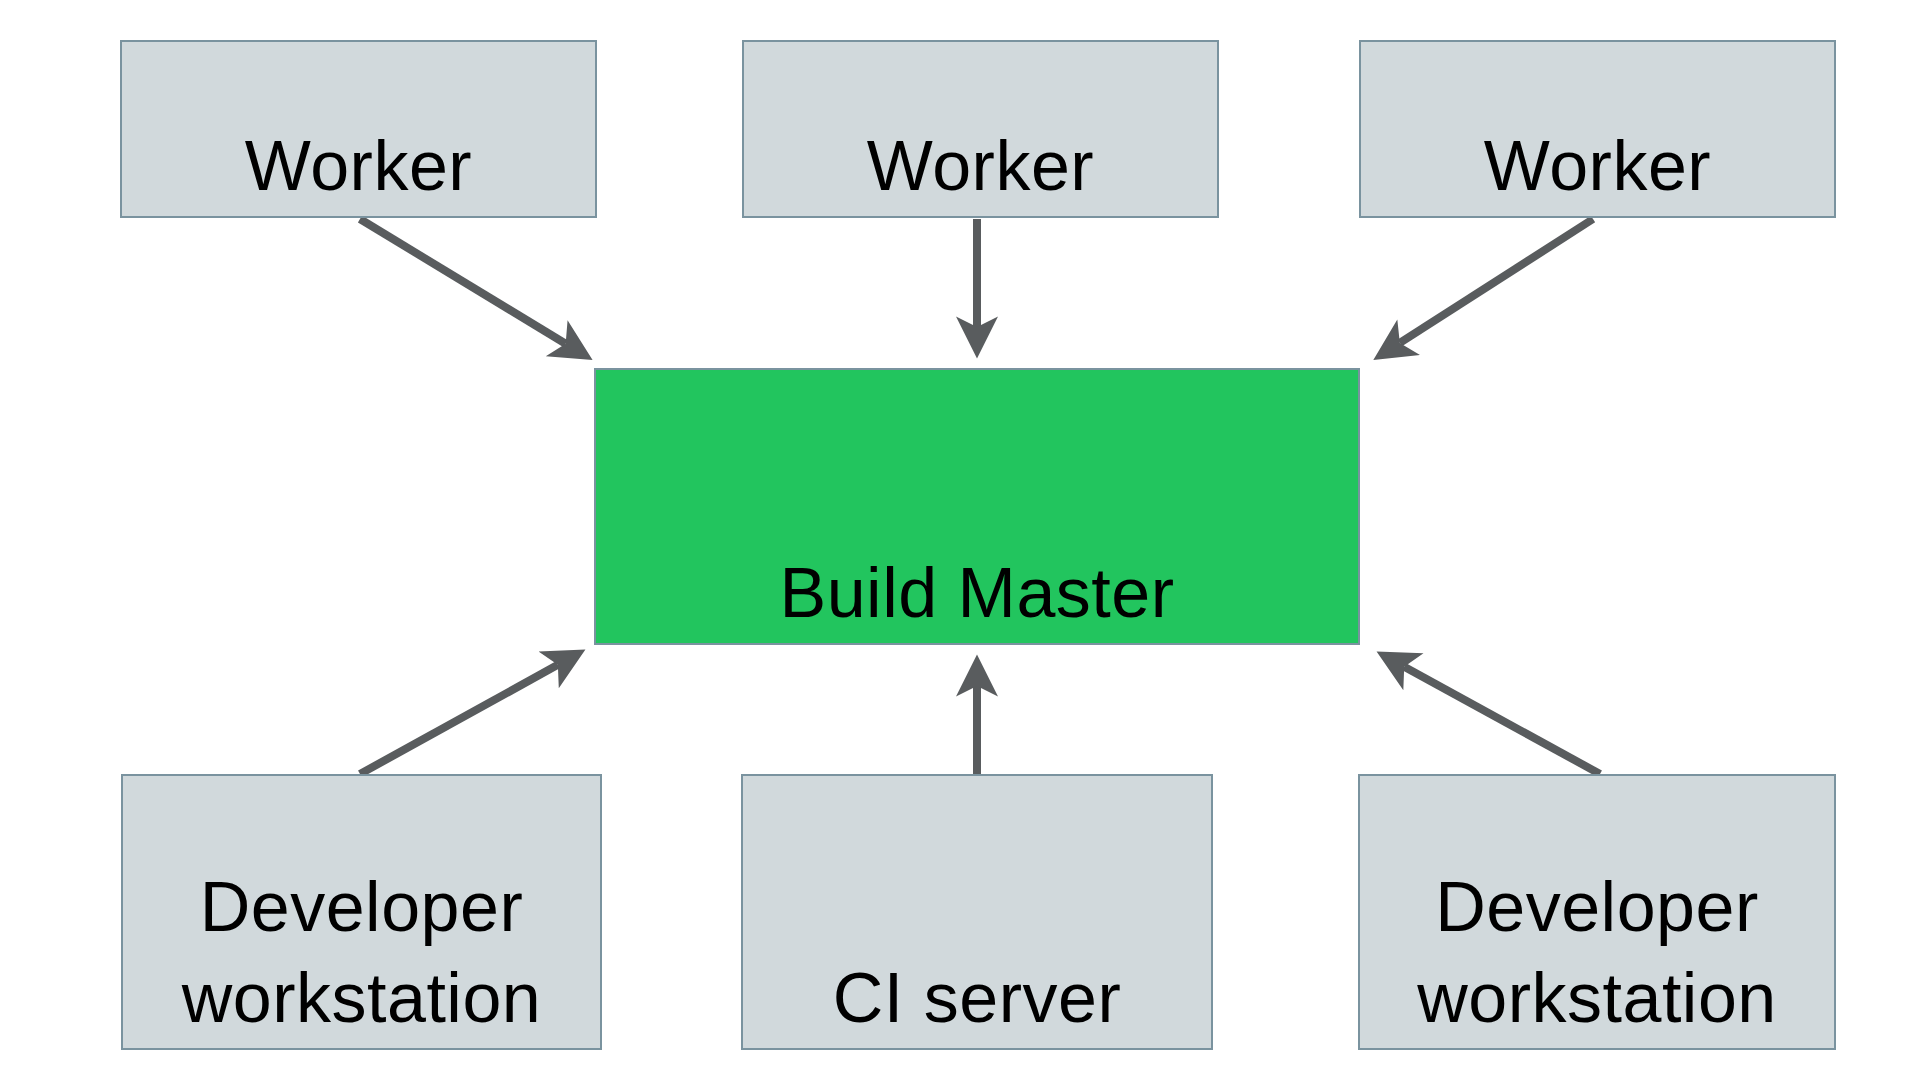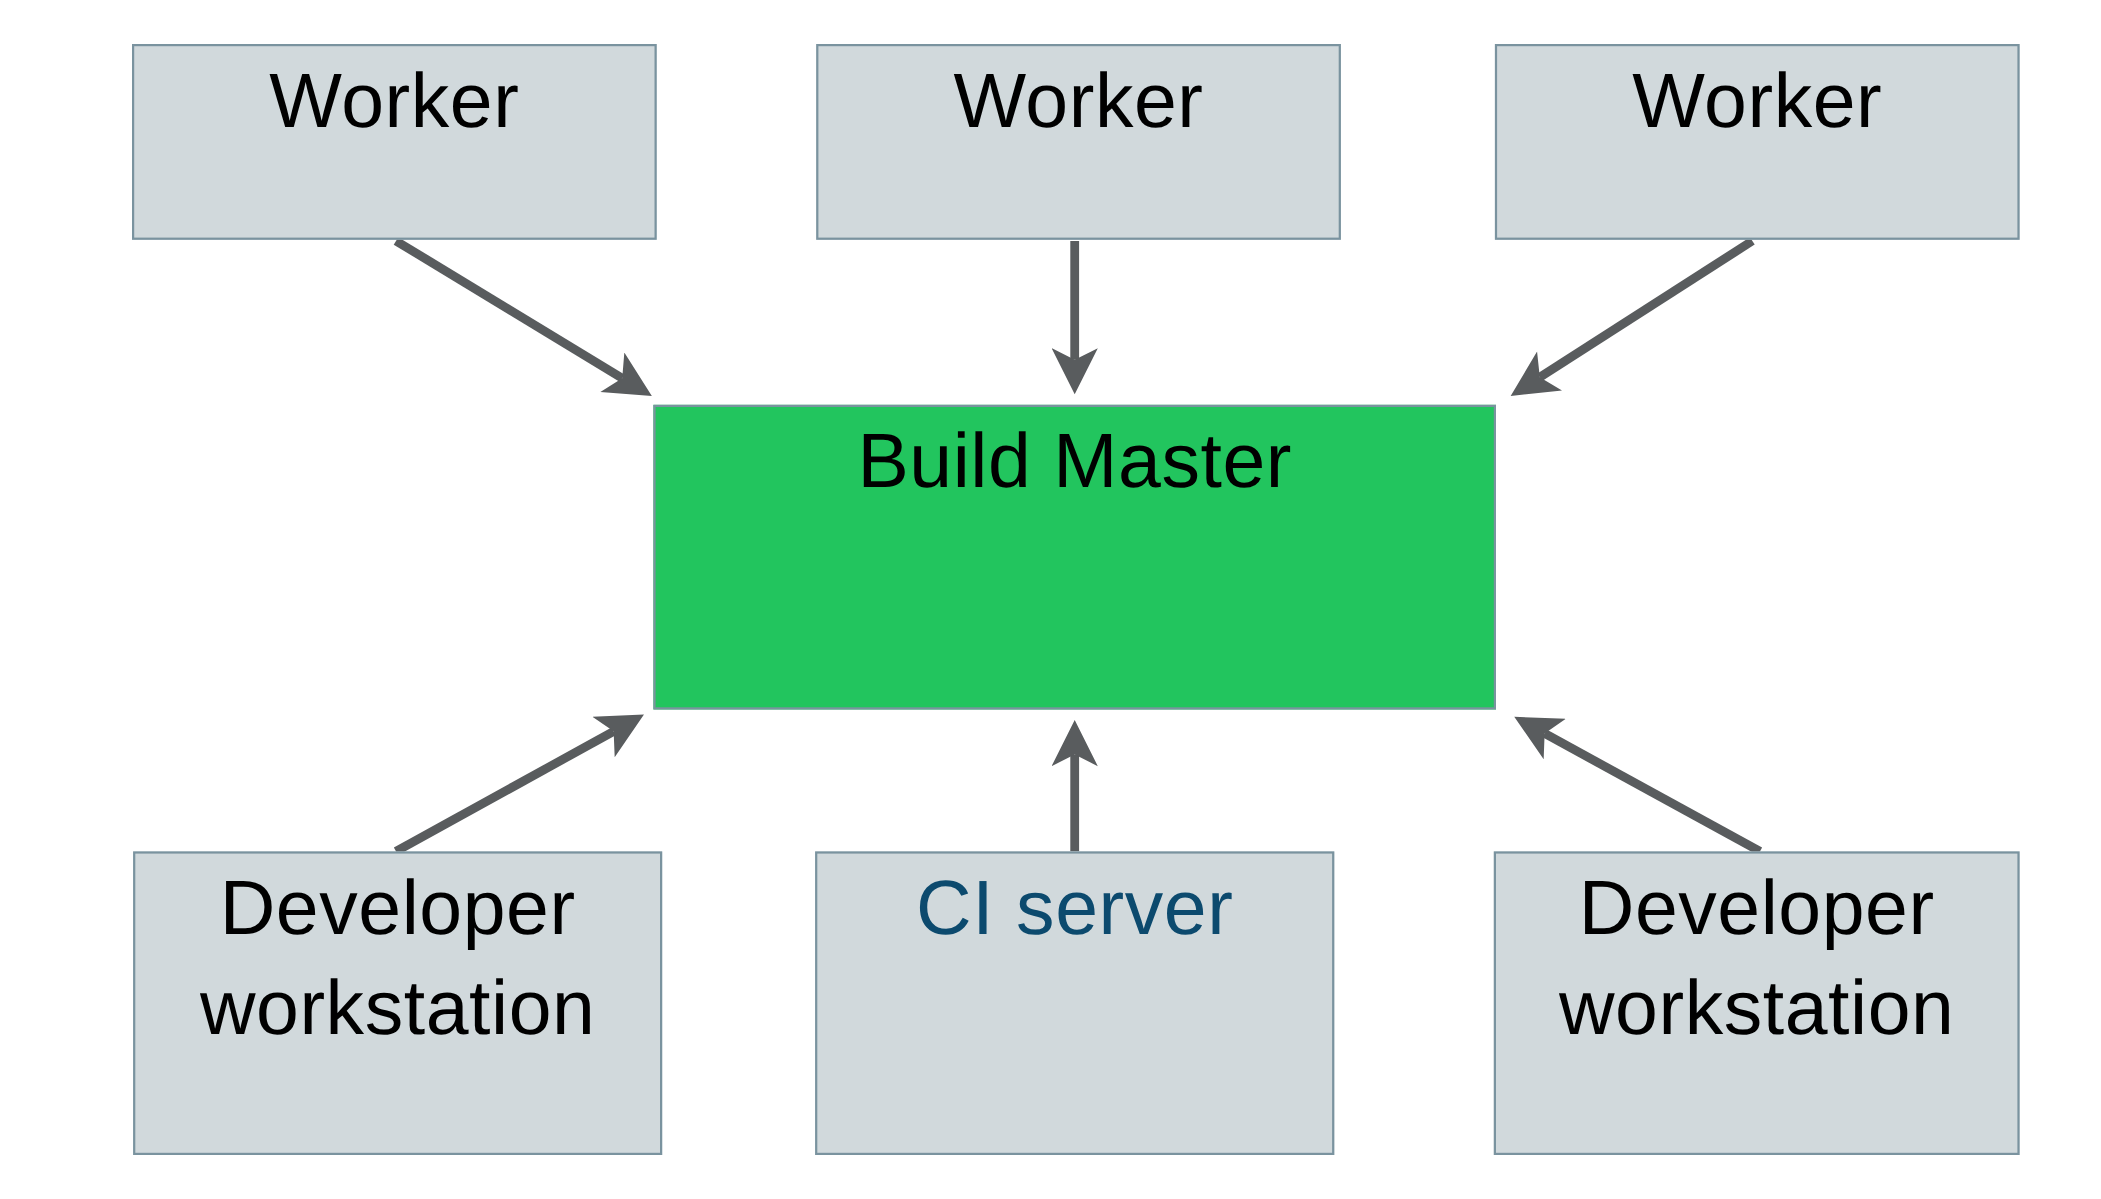--- a/index.html
+++ b/index.html
@@ -20,21 +20,21 @@
     left: 0;
     top: 0;
     width: 1910px;
     height: 1090px;
     pointer-events: none;
   }
   .node {
     position: absolute;
     box-sizing: border-box;
     display: flex;
-    align-items: flex-start;
+    align-items: flex-end;
     justify-content: center;
     text-align: center;
     padding: 4px 14px;
   }
   .node .label {
     font-size: 70px;
     line-height: 1.3;
     letter-spacing: 0.5px;
     color: #000000;
   }
@@ -68,19 +68,19 @@
       <div class="node" style="left: 1359px; top: 40px; width: 477px; height: 178px; background: rgb(209, 217, 220); border: 2.5px solid rgb(122, 147, 159);">
         <span class="label" style="color: rgb(0, 0, 0);">Worker</span>
       </div>
       <div class="node" style="left: 594px; top: 368px; width: 766px; height: 277px; background: #22c55e; border: 2.5px solid rgb(122, 147, 159);">
         <span class="label" style="color: rgb(0, 0, 0);">Build Master</span>
       </div>
       <div class="node" style="left: 121px; top: 774px; width: 481px; height: 276px; background: rgb(209, 217, 220); border: 2.5px solid rgb(122, 147, 159);">
         <span class="label" style="color: rgb(0, 0, 0);">Developer workstation</span>
       </div>
       <div class="node" style="left: 741px; top: 774px; width: 472px; height: 276px; background: rgb(209, 217, 220); border: 2.5px solid rgb(122, 147, 159);">
-        <span class="label" style="color: #0c4a6e;">CI server</span>
+        <span class="label" style="color: #000000;">CI server</span>
       </div>
       <div class="node" style="left: 1358px; top: 774px; width: 478px; height: 276px; background: rgb(209, 217, 220); border: 2.5px solid rgb(122, 147, 159);">
         <span class="label" style="color: rgb(0, 0, 0);">Developer workstation</span>
       </div>
     </div>
 </div>
 
 </body></html>

